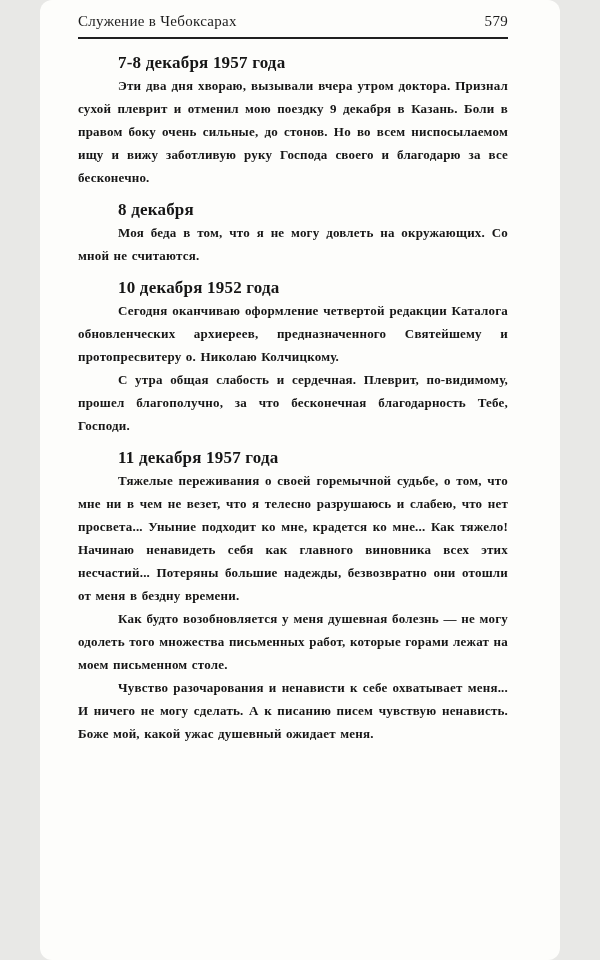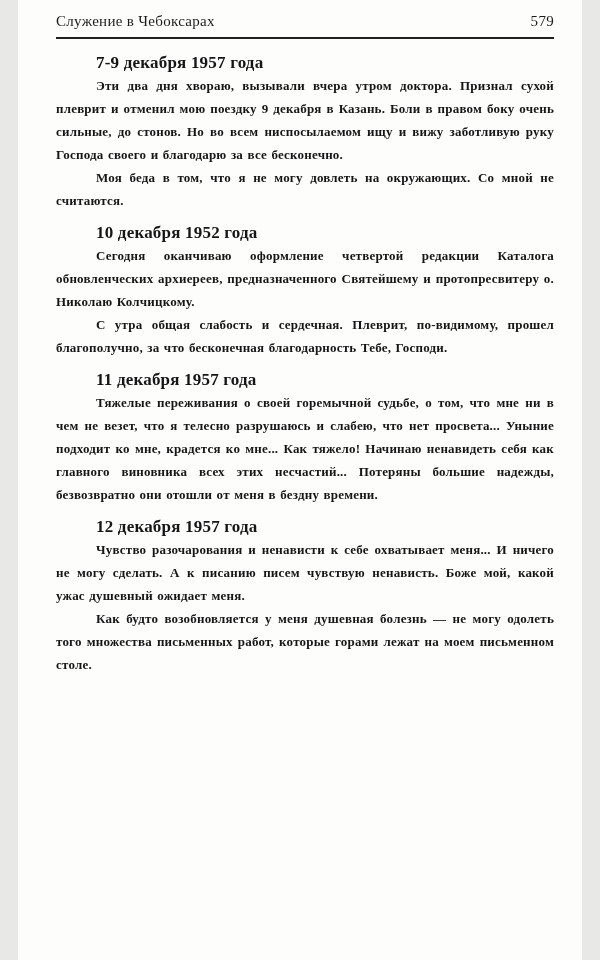--- a/index.html
+++ b/index.html
@@ -2,29 +2,30 @@
 <html lang="ru"><head>
 <meta charset="utf-8">
 <style>
   html, body {
     margin: 0;
     padding: 0;
     background: #e8e8e6;
   }
   .page {
     position: relative;
-    width: 564px;
+    width: 520px;
     height: 960px;
     margin: 0 auto;
     background: #fdfdfb;
     box-sizing: border-box;
-    padding: 13px 28px 0 38px;
+    padding: 13px 52px 0 38px;
     overflow: hidden;
     font-family: "Liberation Serif", "DejaVu Serif", serif;
     color: #161616;
+    border-radius: 12px;
   }
   .running-header {
     display: flex;
     justify-content: space-between;
     align-items: baseline;
     font-size: 15px;
     font-weight: 400;
     color: #1c1c1c;
     padding-bottom: 7px;
     border-bottom: 2px solid #202020;
@@ -61,25 +62,25 @@
 </style>
 </head>
 <body>
 
 <div class="page">
   <div class="running-header">
     <span class="running-title">Служение в Чебоксарах</span>
     <span class="page-number">579</span>
   </div>
   <div class="content">
-      <div class="date-heading">7-9 декабря 1957 года</div>
+      <div class="date-heading">7-8 декабря 1957 года</div>
       <p class="body-paragraph">Эти два дня хвораю, вызывали вчера утром доктора. Признал сухой плеврит и отменил мою поездку 9 декабря в Казань. Боли в правом боку очень сильные, до стонов. Но во всем ниспосылаемом ищу и вижу заботливую руку Господа своего и благодарю за все бесконечно.</p>
+      <div class="date-heading">8 декабря</div>
       <p class="body-paragraph">Моя беда в том, что я не могу довлеть на окружающих. Со мной не считаются.</p>
       <div class="date-heading">10 декабря 1952 года</div>
       <p class="body-paragraph">Сегодня оканчиваю оформление четвертой редакции Каталога обновленческих архиереев, предназначенного Святейшему и протопресвитеру о. Николаю Колчицкому.</p>
       <p class="body-paragraph">С утра общая слабость и сердечная. Плеврит, по-видимому, прошел благополучно, за что бесконечная благодарность Тебе, Господи.</p>
       <div class="date-heading">11 декабря 1957 года</div>
       <p class="body-paragraph">Тяжелые переживания о своей горемычной судьбе, о том, что мне ни в чем не везет, что я телесно разрушаюсь и слабею, что нет просвета... Уныние подходит ко мне, крадется ко мне... Как тяжело! Начинаю ненавидеть себя как главного виновника всех этих несчастий... Потеряны большие надежды, безвозвратно они отошли от меня в бездну времени.</p>
-      <div class="date-heading">12 декабря 1957 года</div>
+      <p class="body-paragraph">Как будто возобновляется у меня душевная болезнь — не могу одолеть того множества письменных работ, которые горами лежат на моем письменном столе.</p>
       <p class="body-paragraph">Чувство разочарования и ненависти к себе охватывает меня... И ничего не могу сделать. А к писанию писем чувствую ненависть. Боже мой, какой ужас душевный ожидает меня.</p>
-      <p class="body-paragraph">Как будто возобновляется у меня душевная болезнь — не могу одолеть того множества письменных работ, которые горами лежат на моем письменном столе.</p>
     </div>
 </div>
 
 </body></html>

